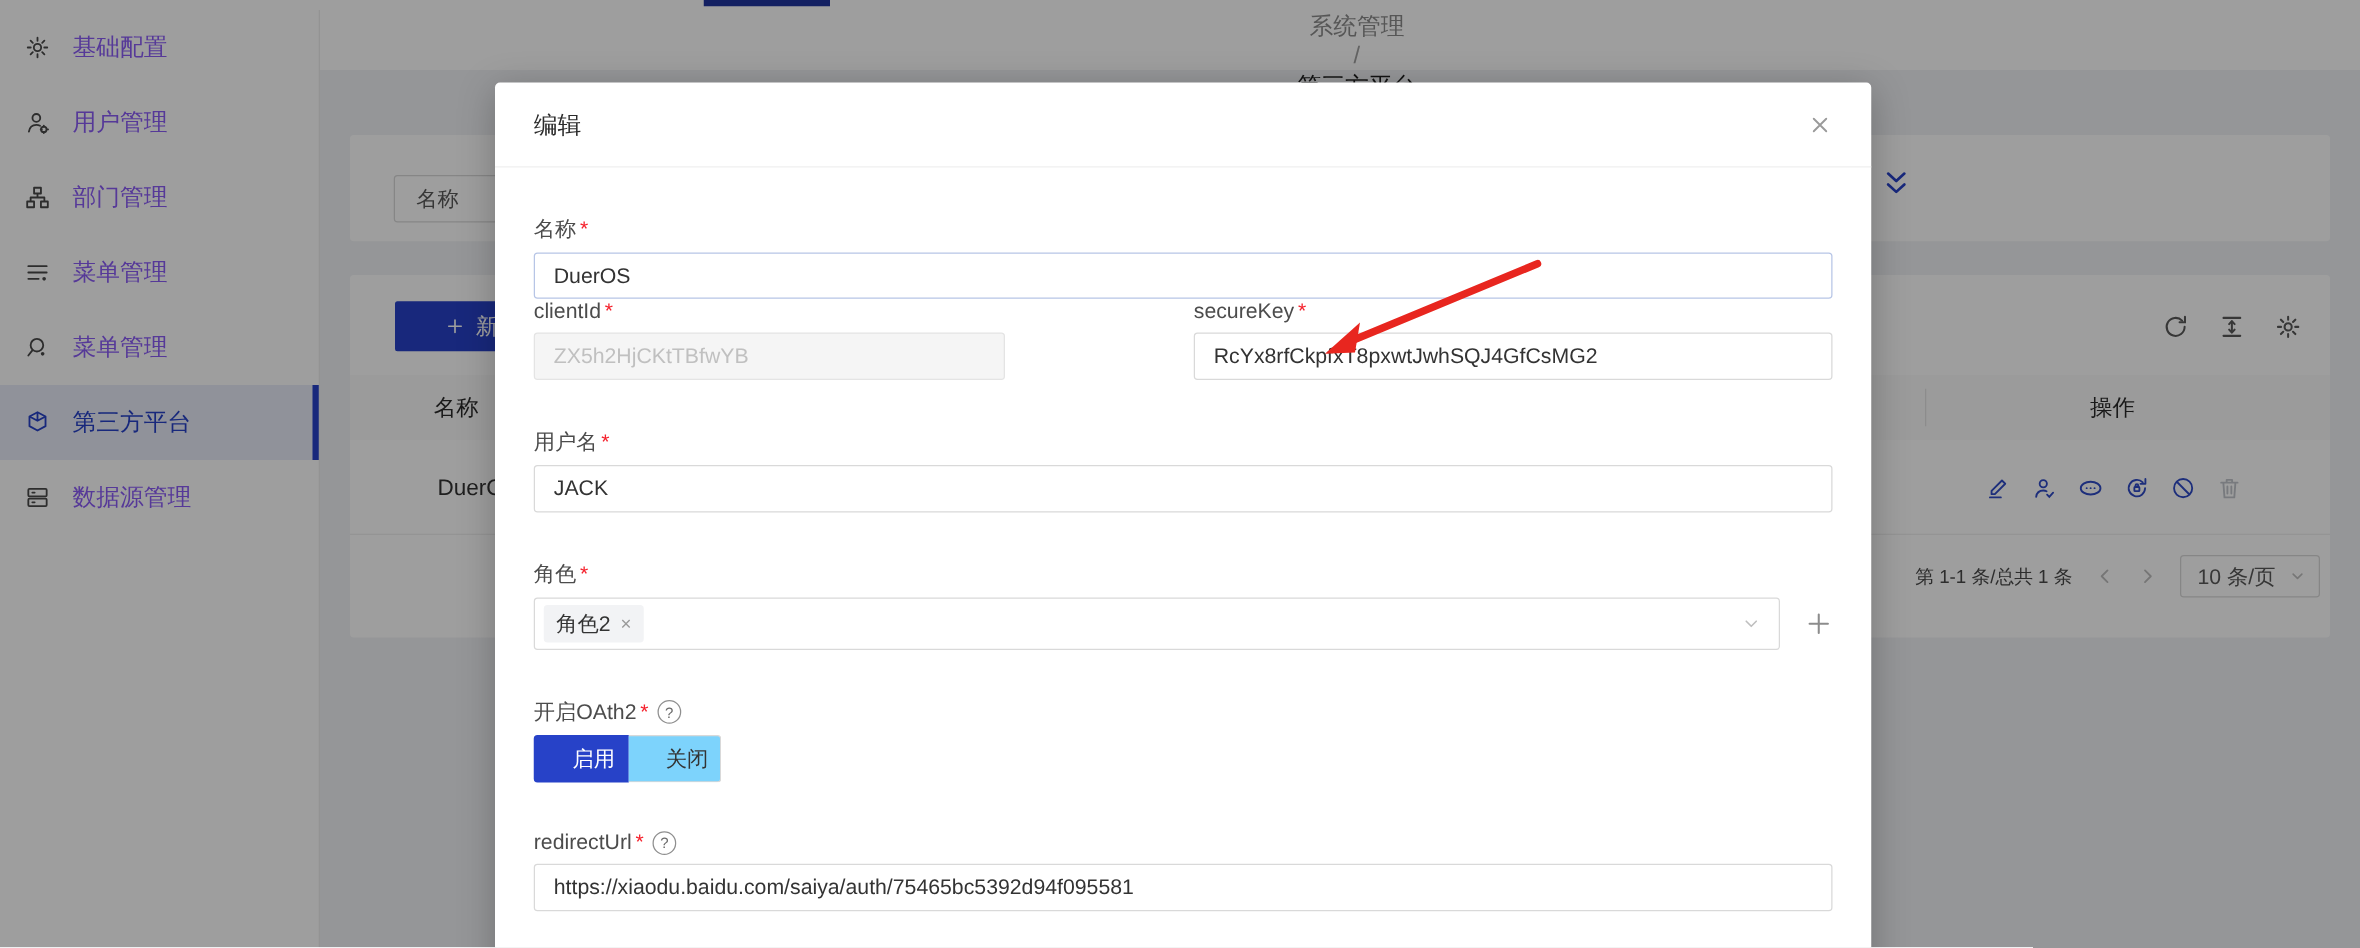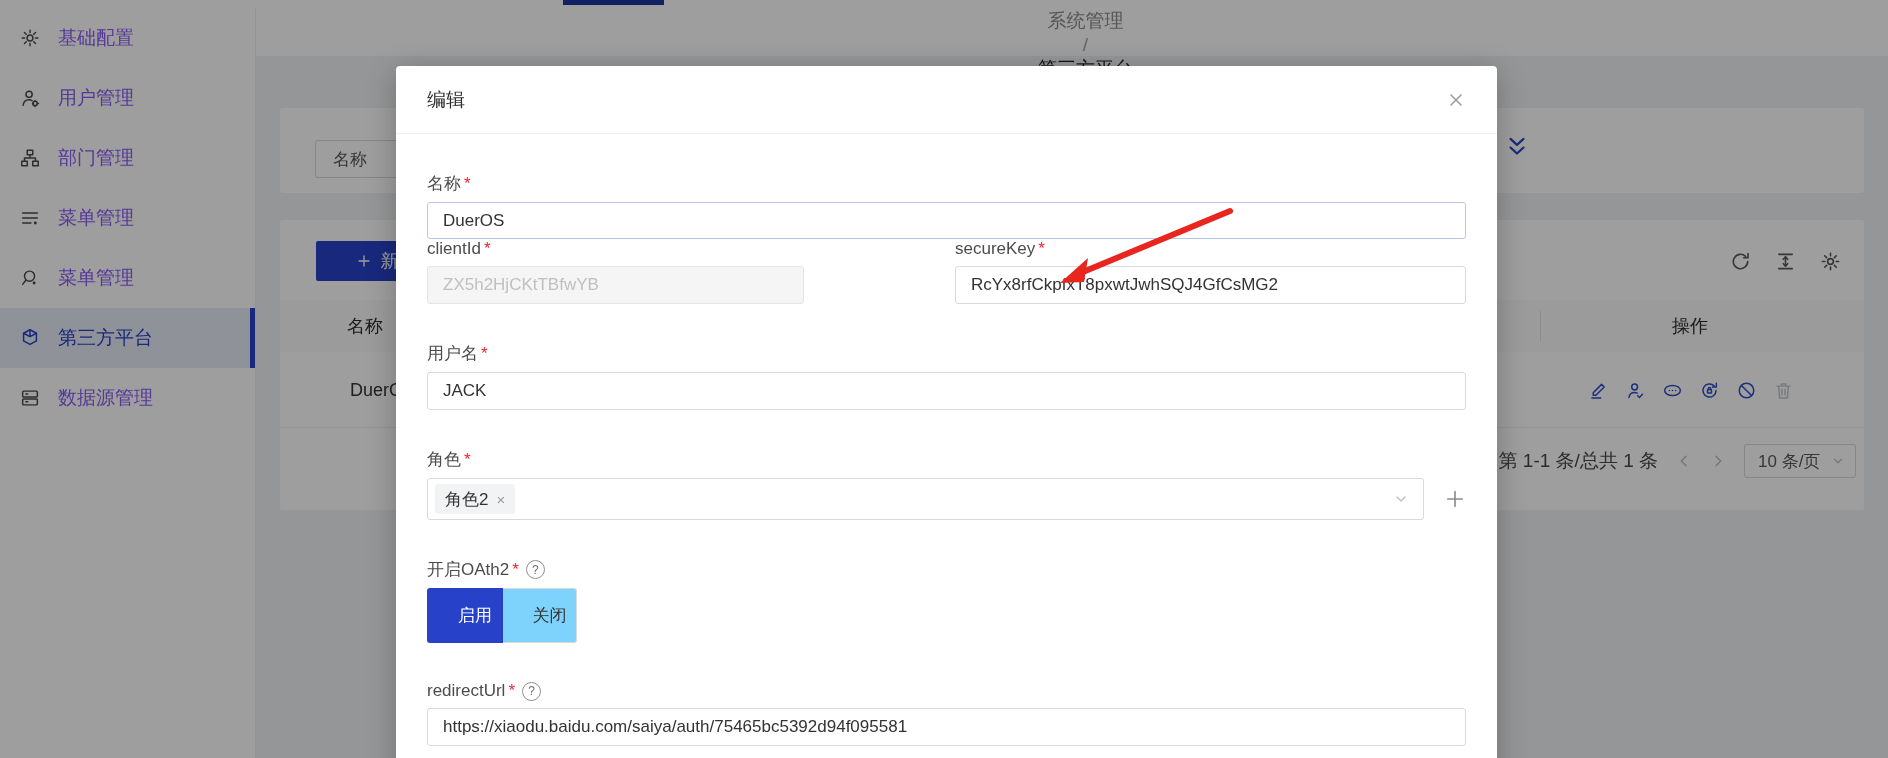--- a/index.html
+++ b/index.html
@@ -44,21 +44,21 @@
   .th-div { position:absolute; left:1260px; top:11px; width:1px; height:30px; background:#e3e3e3; }
   .th-actions { position:absolute; left:1260px; top:0; width:300px; height:52px; display:flex; align-items:center; justify-content:center; font-size:18px; color:#2b2b2b; }
 
   .trow { position:absolute; left:0; top:132px; width:1584px; height:76px; border-bottom:1px solid #efefef; }
   .td-name { position:absolute; left:70px; top:0; height:76px; display:flex; align-items:center; font-size:18px; color:#333; }
   .row-actions { position:absolute; left:1308px; top:0; height:76px; display:flex; align-items:center; gap:16px; }
   .row-actions .aicon { width:21px; height:21px; color:#2f4bc7; cursor:pointer; display:flex; }
   .row-actions .aicon.muted { color:#c2c6cc; }
 
   .pager { position:absolute; right:8px; top:224px; display:flex; align-items:center; gap:18px; }
-  .pg-summary { font-size:19px; color:#4a4a4a; }
+  .pg-summary { font-size:15px; color:#4a4a4a; }
   .pg-arrow { width:16px; height:16px; color:#bfbfbf; cursor:pointer; display:flex; }
   .pg-size { width:112px; height:34px; border:1px solid #d9d9d9; border-radius:3px; background:#fff; display:flex; align-items:center; justify-content:space-between; padding:0 10px 0 13px; font-size:17px; color:#595959; cursor:pointer; }
   .pg-size .cicon { width:14px; height:14px; color:#bfbfbf; display:flex; }
 
   
   .dim { position:absolute; inset:0; background:rgba(0,0,0,0.38); z-index:40; }
 
   
   .modal { position:absolute; left:396px; top:66px; width:1101px; height:720px; background:#ffffff; border-radius:4px; box-shadow:0 6px 30px rgba(0,0,0,0.25); z-index:50; }
   .m-head { height:68px; border-bottom:1px solid #f0f0f0; display:flex; align-items:center; padding:0 31px; }
@@ -79,21 +79,21 @@
   .col-l .tinput { width:377px; } .col-r .tinput { width:511px; }
 
   .role-row { display:flex; align-items:center; gap:20px; }
   .role-select { width:1010px; height:42px; border:1px solid #d9d9d9; border-radius:3px; display:flex; align-items:center; padding:0 14px 0 7px; cursor:pointer;gap:16px; }
   .role-tag { background:#f2f3f5; border-radius:3px; height:30px; display:flex; align-items:center; gap:8px; padding:0 10px; font-size:17px; color:#333; }
   .tag-x { color:#9a9a9a; font-size:15px; cursor:pointer; }
   .role-caret { margin-left:auto; width:16px; height:16px; color:#bfbfbf; display:flex; }
   .role-add { width:22px; height:22px; color:#8c8c8c; cursor:pointer; display:flex; }
 
   .radio-grp { display:flex; }
-  .radio-btn { height:55px; display:flex; align-items:center; justify-content:center; font-size:17px; cursor:pointer;padding-left:20px; }
+  .radio-btn { height:38px; display:flex; align-items:center; justify-content:center; font-size:17px; cursor:pointer;padding-left:20px; }
   .radio-on { width:76px; background:#2742c8; color:#fff; border-radius:3px 0 0 3px; }
   .radio-off { width:74px; background:#7dd3fc; color:#333; border:1px solid #d9d9d9; border-left:none; border-radius:0 3px 3px 0; }
 
   .arrow-svg { position:absolute; left:630px; top:128px; width:240px; height:110px; z-index:5; pointer-events:none; }
 </style>
 </head>
 <body>
 
 <div class="page">
 

